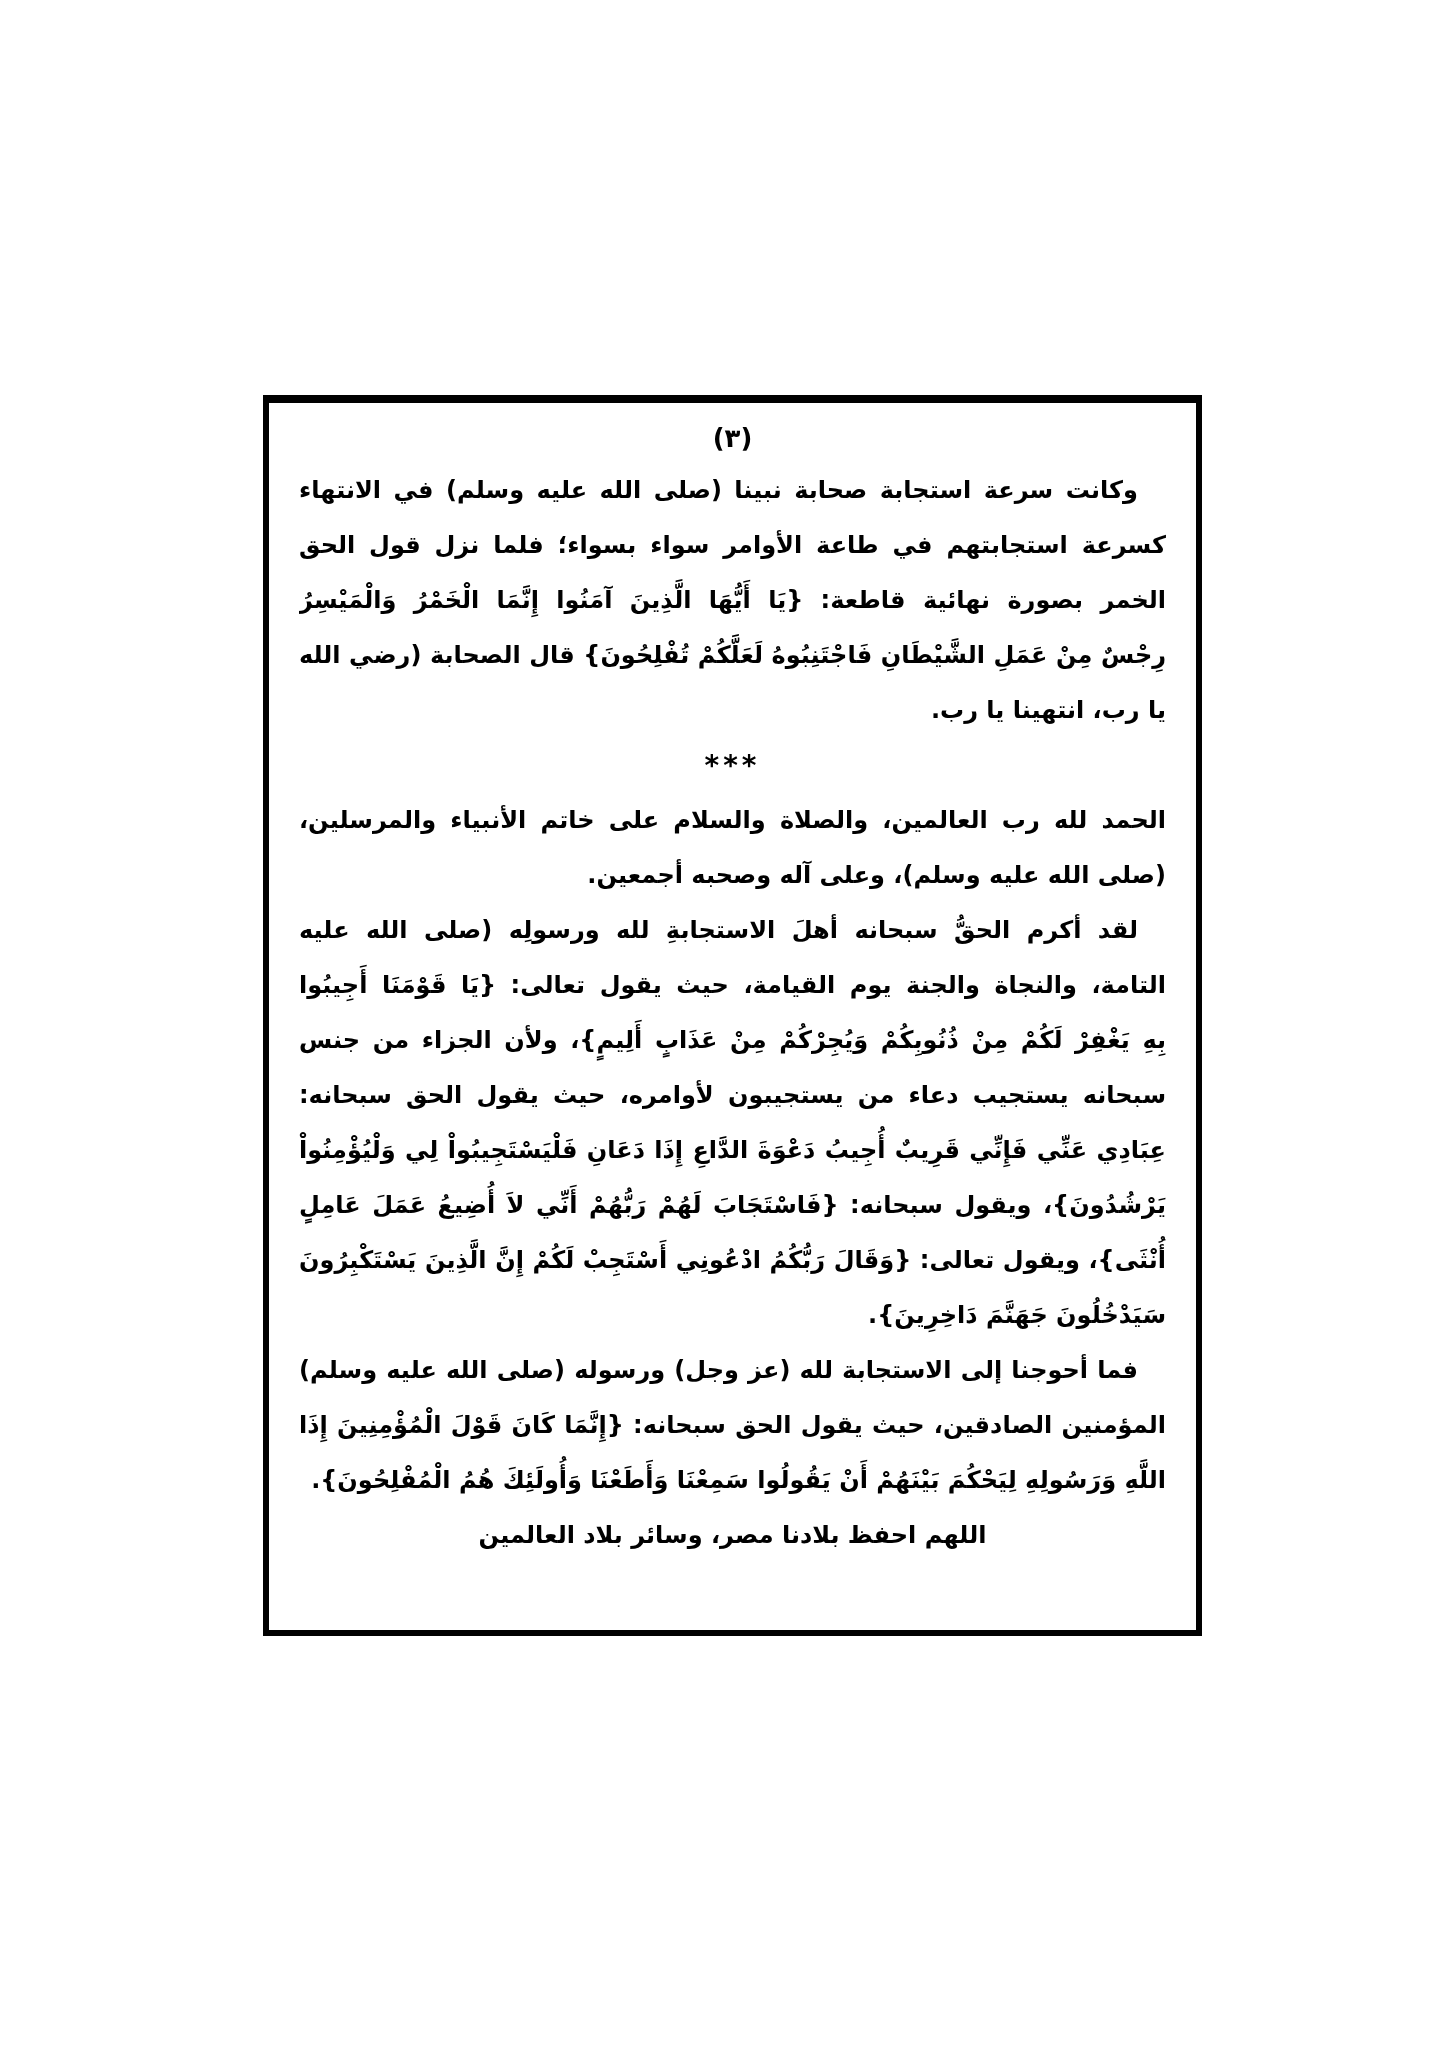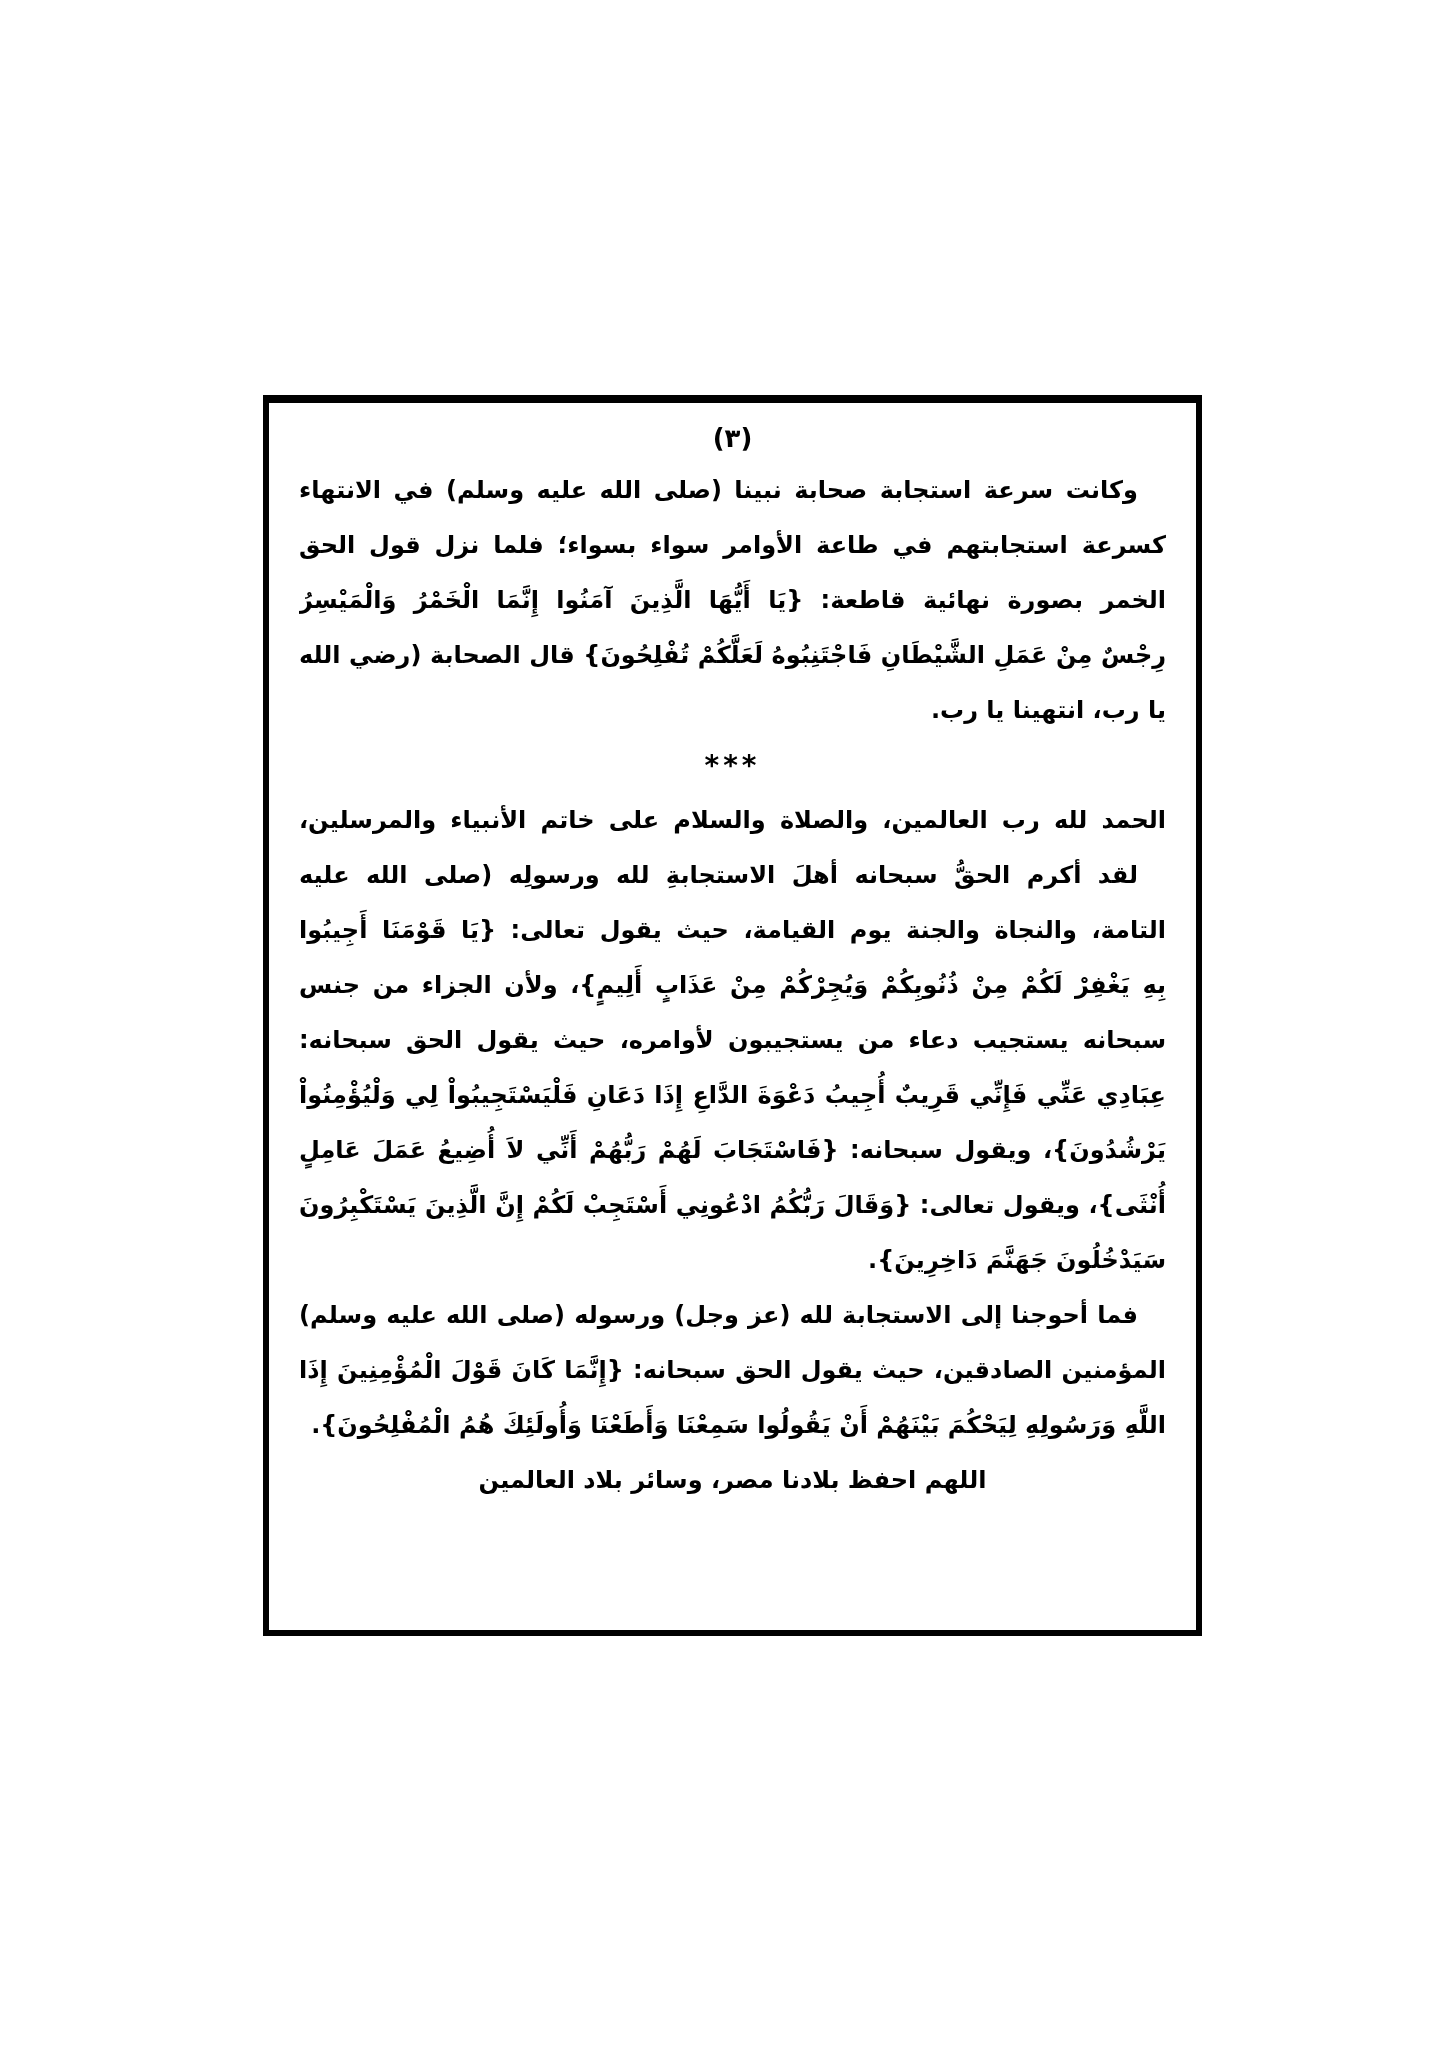--- a/index.html
+++ b/index.html
@@ -73,20 +73,21 @@
 
     <div class="row justify indent">وكانت سرعة استجابة صحابة نبينا (صلى الله عليه وسلم) في الانتهاء عن ما حرم</div>
     <div class="row justify">كسرعة استجابتهم في طاعة الأوامر سواء بسواء؛ فلما نزل قول الحق سبحانه في تحريم</div>
     <div class="row justify">الخمر بصورة نهائية قاطعة: {يَا أَيُّهَا الَّذِينَ آمَنُوا إِنَّمَا الْخَمْرُ وَالْمَيْسِرُ وَالْأَنْصَابُ وَالْأَزْلَامُ</div>
     <div class="row justify">رِجْسٌ مِنْ عَمَلِ الشَّيْطَانِ فَاجْتَنِبُوهُ لَعَلَّكُمْ تُفْلِحُونَ} قال الصحابة (رضي الله عنهم): انتهينا</div>
     <div class="row start">يا رب، انتهينا يا رب.</div>
 
     <div class="row separator">***</div>
 
     <div class="row justify">الحمد لله رب العالمين، والصلاة والسلام على خاتم الأنبياء والمرسلين، سيدنا محمد</div>
+    <div class="row start">(صلى الله عليه وسلم)، وعلى آله وصحبه أجمعين.</div>
     <div class="row justify indent">لقد أكرم الحقُّ سبحانه أهلَ الاستجابةِ لله ورسولِه (صلى الله عليه وسلم) بالمغفرة</div>
     <div class="row justify">التامة، والنجاة والجنة يوم القيامة، حيث يقول تعالى: {يَا قَوْمَنَا أَجِيبُوا دَاعِيَ اللَّهِ وَآمِنُوا</div>
     <div class="row justify">بِهِ يَغْفِرْ لَكُمْ مِنْ ذُنُوبِكُمْ وَيُجِرْكُمْ مِنْ عَذَابٍ أَلِيمٍ}،  ولأن الجزاء من جنس العمل فإن الله</div>
     <div class="row justify">سبحانه يستجيب دعاء من يستجيبون لأوامره، حيث يقول الحق سبحانه: {وَإِذَا سَأَلَكَ</div>
     <div class="row justify">عِبَادِي عَنِّي فَإِنِّي قَرِيبٌ أُجِيبُ دَعْوَةَ الدَّاعِ إِذَا دَعَانِ فَلْيَسْتَجِيبُواْ لِي وَلْيُؤْمِنُواْ بِي لَعَلَّهُمْ</div>
     <div class="row justify">يَرْشُدُونَ}، ويقول سبحانه: {فَاسْتَجَابَ لَهُمْ رَبُّهُمْ أَنِّي لاَ أُضِيعُ عَمَلَ عَامِلٍ مِّنكُم مِّن ذَكَرٍ أَوْ</div>
     <div class="row justify">أُنْثَى}، ويقول تعالى: {وَقَالَ رَبُّكُمُ ادْعُونِي أَسْتَجِبْ لَكُمْ إِنَّ الَّذِينَ يَسْتَكْبِرُونَ عَنْ عِبَادَتِي</div>
     <div class="row start">سَيَدْخُلُونَ جَهَنَّمَ دَاخِرِينَ}.</div>
     <div class="row justify indent">فما أحوجنا إلى الاستجابة لله (عز وجل) ورسوله (صلى الله عليه وسلم) فهذا سبيل</div>
     <div class="row justify">المؤمنين الصادقين، حيث يقول الحق سبحانه: {إِنَّمَا كَانَ قَوْلَ الْمُؤْمِنِينَ إِذَا دُعُوا إِلَى</div>

